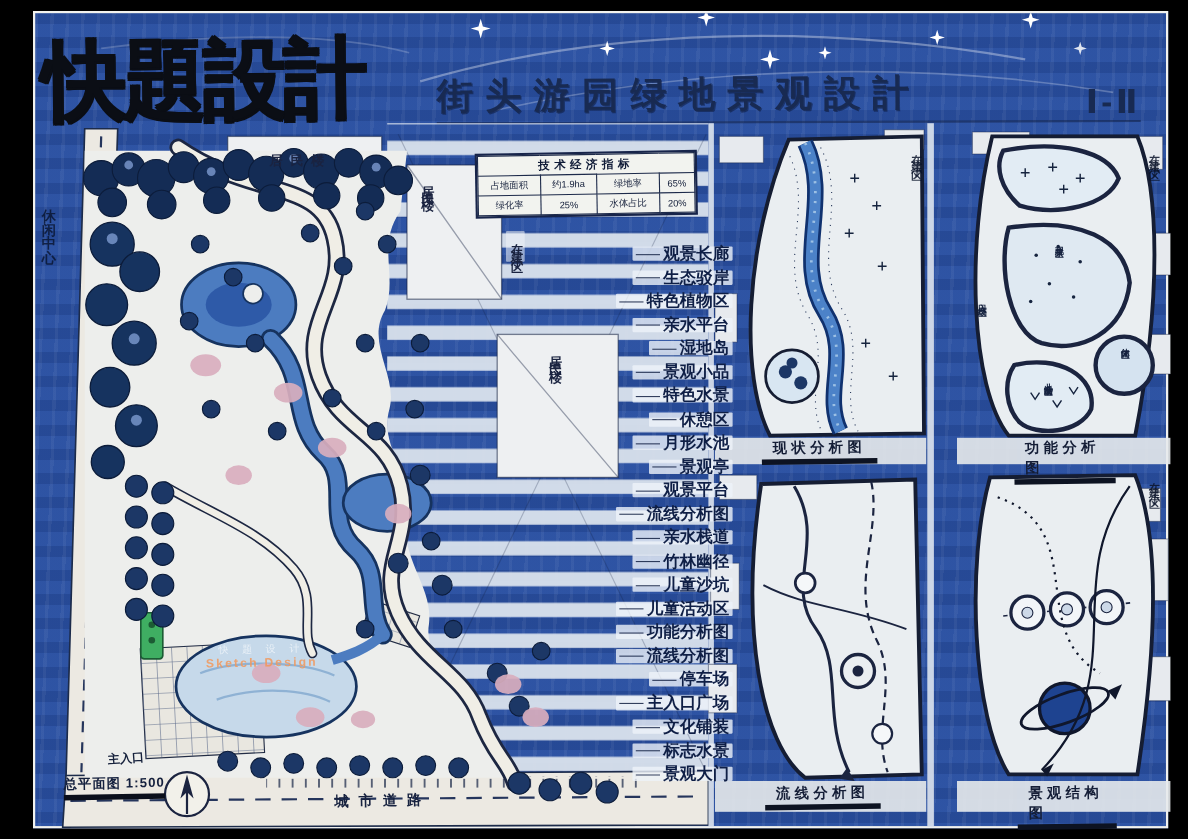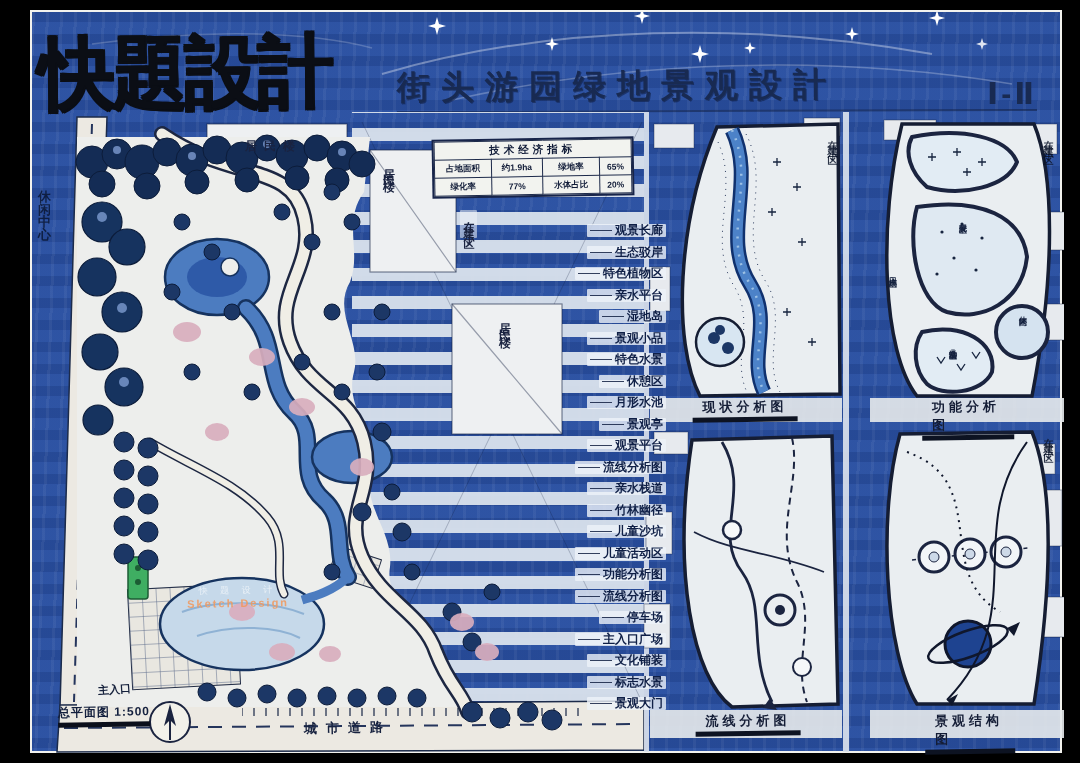--- a/index.html
+++ b/index.html
@@ -20,24 +20,24 @@
   .subrow{position:absolute;left:365px;top:52px;width:640px;display:flex;justify-content:space-between;align-items:flex-start;}
   .subtitle{font-size:33px;font-weight:700;color:#182a52;letter-spacing:11px;
             text-shadow:1px 1px 0 rgba(12,26,60,.55);transform:rotate(-0.4deg);}
   .sheetno{font-size:30px;font-weight:700;color:#182a52;letter-spacing:3px;margin-top:12px;}
   .bldg{font-weight:700;color:#1a2340;}
   .onstripe{background:rgba(238,242,248,.55);padding:2px 1px;border-radius:1px;}
   .sidev{font-size:10px;letter-spacing:5px;color:rgba(10,20,42,.85);font-weight:700;}
   .leftband{font-size:13px;letter-spacing:12px;color:rgba(8,18,42,.78);font-weight:700;}
   .tbl{position:absolute;left:402px;top:128px;width:198px;border-collapse:collapse;
        transform:rotate(-1deg);background:#f2f3ef;box-shadow:0 0 0 2px #17244a;}
-  .tbl td{border:1.2px solid #1d2a4a;font-size:8.5px;color:#111c38;padding:1px 2px;height:15px;text-align:center;font-weight:bold;}
+  .tbl td{border:1.2px solid #1d2a4a;font-size:8.5px;color:#111c38;padding:1px 2px;height:15px;text-align:center;}
   .tbl .hd{font-size:10.5px;font-weight:700;letter-spacing:4px;}
   .anno-col{position:absolute;left:548px;top:212px;width:86px;display:flex;flex-direction:column;gap:8.5px;align-items:flex-end;}
-  .anno-item{font-size:12px;line-height:13px;color:#0f1f46;font-weight:700;white-space:nowrap;
+  .anno-item{font-size:15px;line-height:13px;color:#0f1f46;font-weight:700;white-space:nowrap;
              background:rgba(238,243,249,.8);padding:0 3px;border-radius:1px;margin-left:18px;}
   .anno-item::before{content:"";display:inline-block;width:22px;height:0;
              border-top:1px solid rgba(18,32,66,.85);margin-right:3px;vertical-align:middle;}
   .dg-title{position:absolute;transform:translateX(-50%) rotate(-0.8deg);font-size:13px;font-weight:700;
             color:#141d36;letter-spacing:4px;border-bottom:5px solid #0d1322;padding:0 10px 1px;}
   .zone{font-size:8px;letter-spacing:1px;color:#15223f;font-weight:700;}
   .wm{position:absolute;left:126px;top:572px;width:160px;text-align:center;transform:rotate(-1deg);}
   .wm .cn{font-size:9px;letter-spacing:5px;color:rgba(255,255,255,.62);}
   .wm .en{font-size:11px;font-weight:700;letter-spacing:2px;color:rgba(241,152,92,.85);}
   .planlbl{font-size:12px;font-weight:700;color:#14203e;letter-spacing:1px;
@@ -383,21 +383,21 @@
             <td class="hd" colspan="4">技术经济指标</td>
           </tr>
       <tr>
         <td>占地面积</td>
         <td>约1.9ha</td>
         <td>绿地率</td>
         <td>65%</td>
       </tr>
       <tr>
         <td>绿化率</td>
-        <td>77%</td>
+        <td>25%</td>
         <td>水体占比</td>
         <td>20%</td>
       </tr>
     </tbody>
       </table>
 
     <div class="txt bldg" style="left:213px;top:126px;font-size:12px;letter-spacing:7px;">居民楼</div>
     <div class="txt bldg v" style="left:348px;top:148px;font-size:12px;letter-spacing:5px;">居民楼</div>
     <div class="txt bldg v onstripe" style="left:428px;top:198px;font-size:11px;letter-spacing:6px;">在建小区</div>
     <div class="txt bldg v" style="left:464px;top:302px;font-size:12px;letter-spacing:6px;">居民楼</div>

